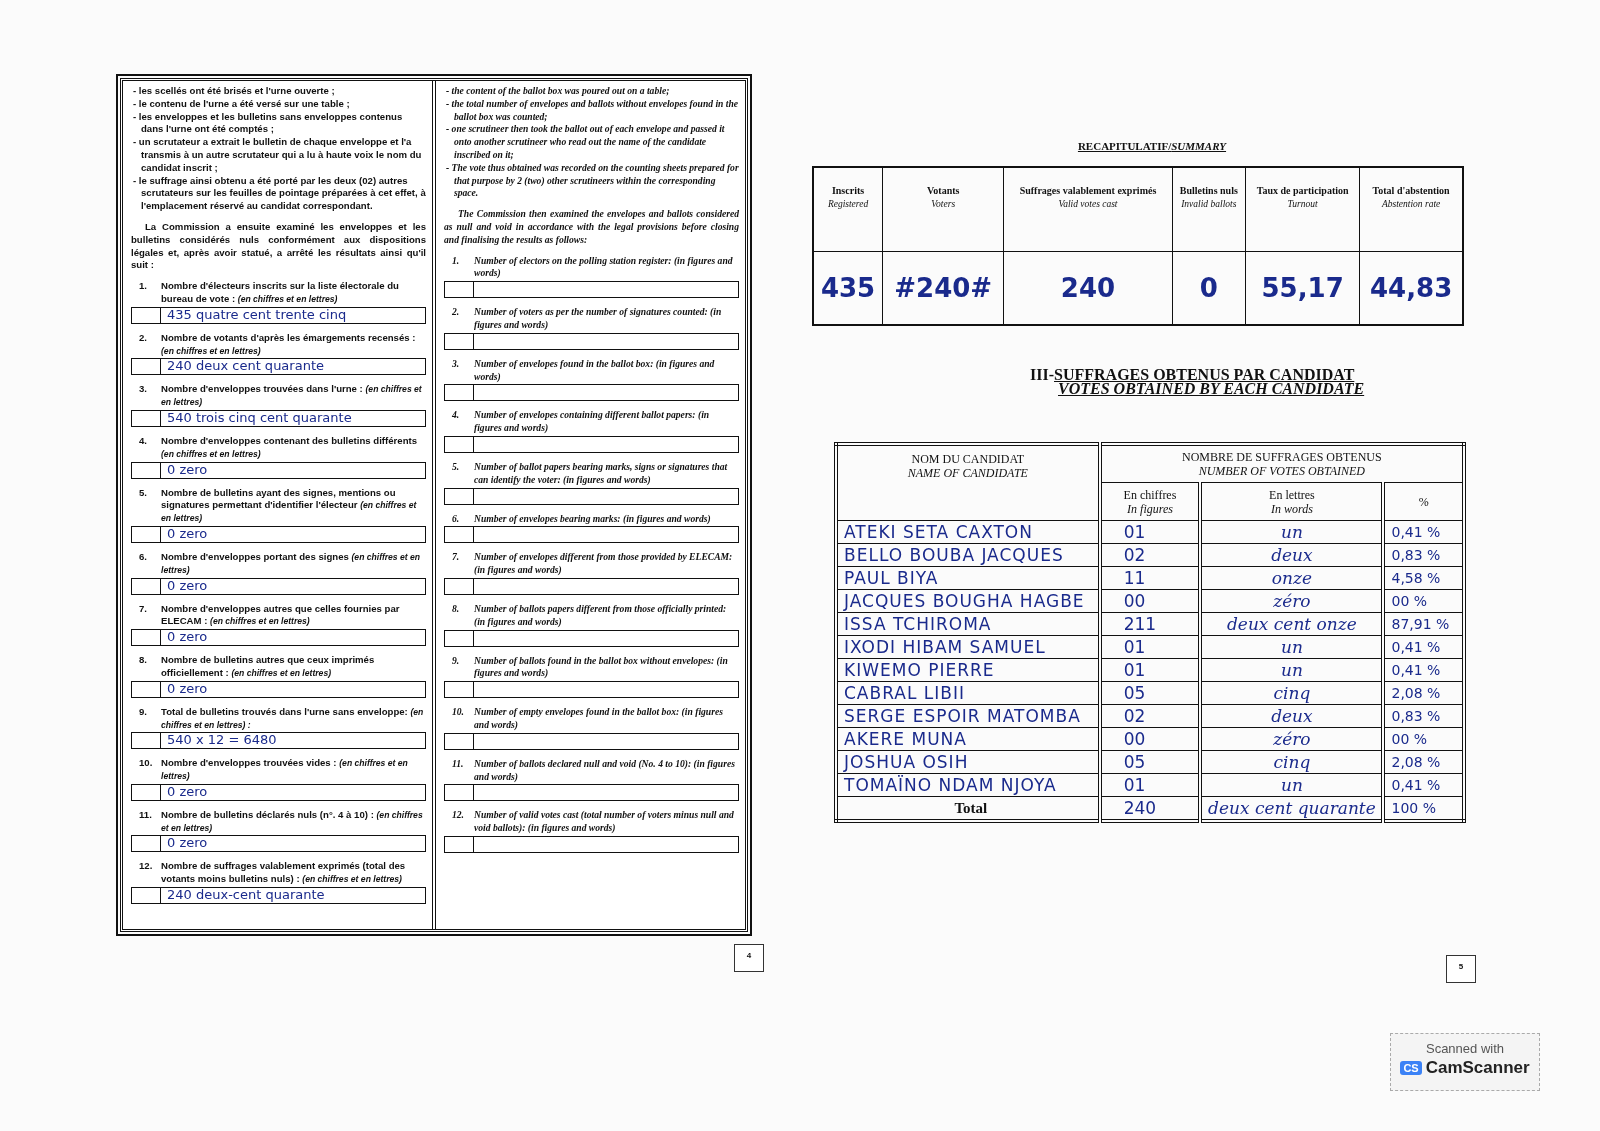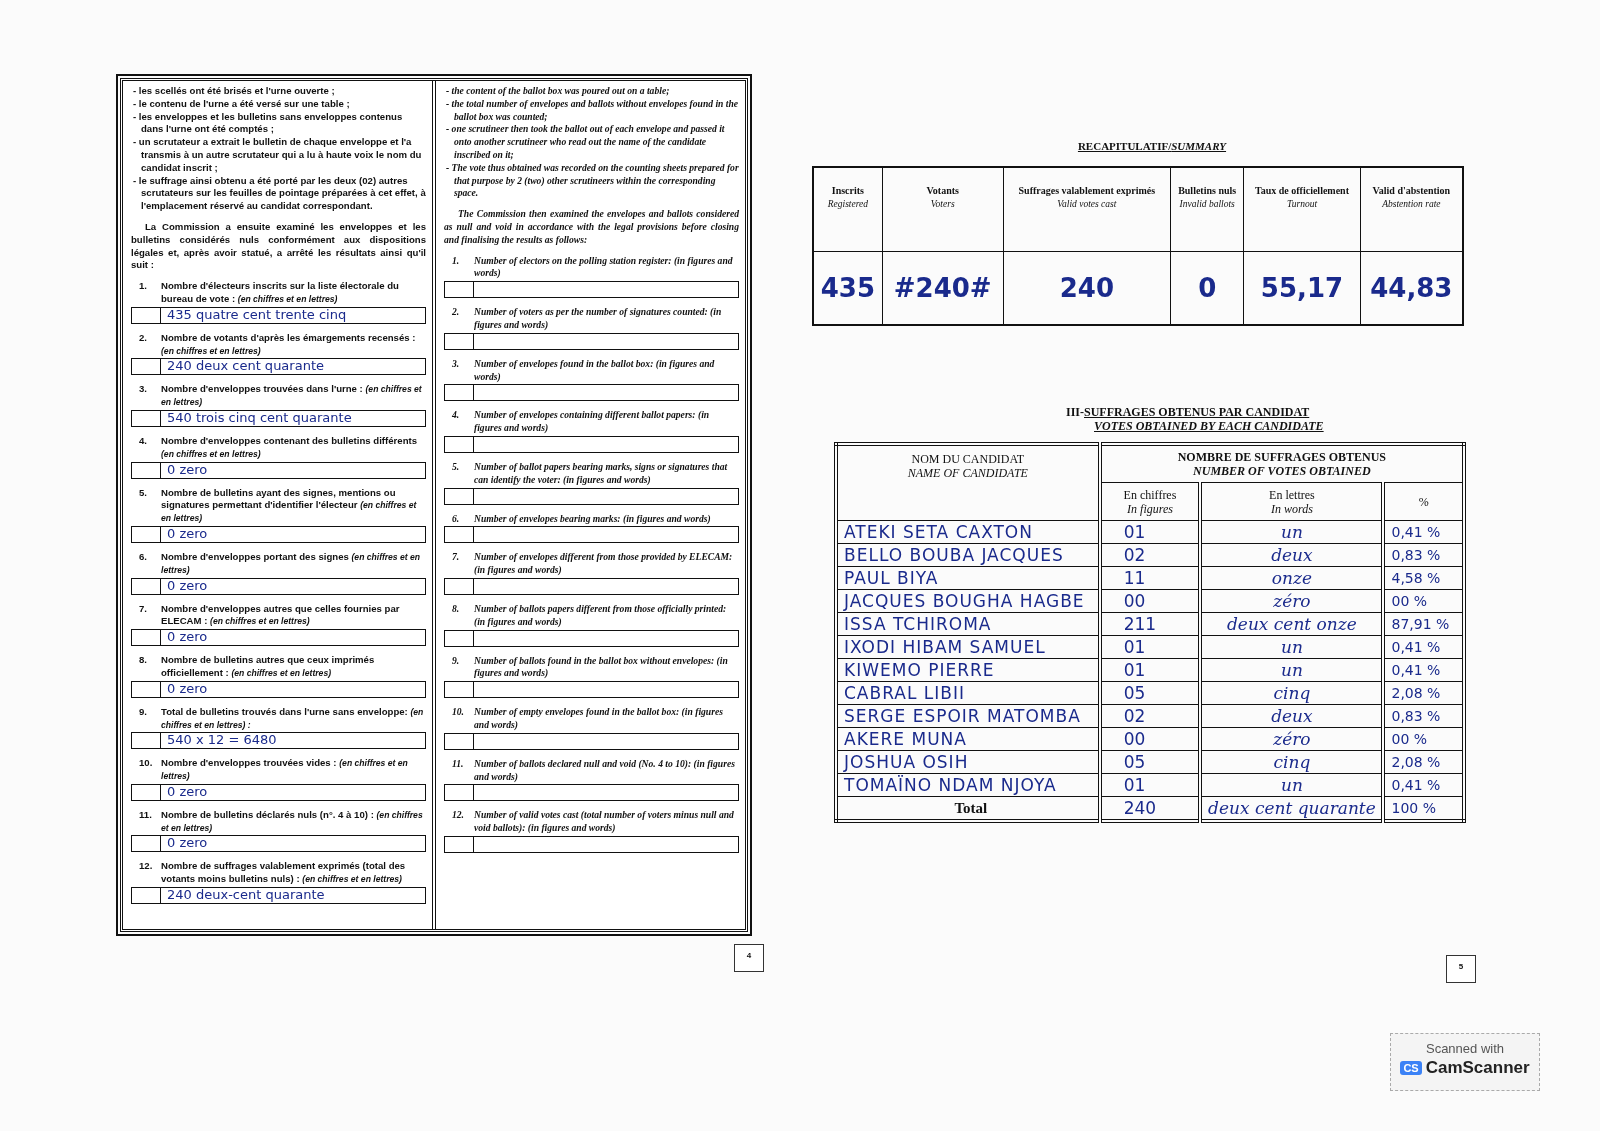--- a/index.html
+++ b/index.html
@@ -19,21 +19,21 @@
   .answer .hw{flex:1;color:#1a2a8c;font-family:"DejaVu Sans",sans-serif;font-style:normal;font-weight:normal;font-size:13px;line-height:14px;padding-left:6px;white-space:nowrap;overflow:hidden;}
   .pg-tab{position:absolute;width:28px;height:26px;border:1.5px solid #333;background:#fff;font-size:8px;font-weight:bold;text-align:center;line-height:22px;}
   .right{position:absolute;left:812px;top:140px;width:660px;}
   .summary-title{text-align:center;font-weight:bold;font-size:11px;text-decoration:underline;font-family:"Liberation Serif",serif;margin-left:20px;}
   .summary-title i{font-style:italic;}
   table{border-collapse:collapse;}
   .sum-table{margin-top:14px;width:652px;border:2px solid #111;}
   .sum-table th{border:1.5px solid #111;font-size:10px;font-weight:bold;height:66px;vertical-align:top;padding-top:16px;line-height:13px;font-family:"Liberation Serif",serif;}
   .sum-table th i{font-weight:normal;font-size:9.5px;font-style:italic;}
   .sum-table td{border:1.5px solid #111;height:70px;color:#1a2a8c;font-size:26px;font-family:"DejaVu Sans",sans-serif;text-align:center;font-weight:bold;}
-  .votes-title{position:absolute;left:1030px;top:405px;font-weight:bold;font-size:12px;font-family:"Liberation Serif",serif;line-height:14px;margin-left:36px;}
+  .votes-title{position:absolute;left:1030px;top:368px;font-weight:bold;font-size:16px;font-family:"Liberation Serif",serif;line-height:14px;}
   .votes-title .u{text-decoration:underline;}
   .votes-title .en{font-style:italic;margin-left:28px;display:block;text-decoration:underline;}
   .cand-table{position:absolute;left:834px;top:442px;width:632px;border:4px double #111;}
   .cand-table th{border:1.5px solid #111;font-family:"Liberation Serif",serif;font-weight:normal;font-size:12px;line-height:14px;}
   .cand-table th i{font-style:italic;}
   .cand-table td{border-bottom:1.5px solid #111;height:22px;padding:0;color:#1a2a8c;font-family:"DejaVu Sans",sans-serif;font-size:17px;line-height:21px;white-space:nowrap;overflow:hidden;margin-left:32px;}
   .cand-table td.name{border-right:4px double #111;padding-left:6px;letter-spacing:1px;}
   .cand-table td.fig{border-right:4px double #111;padding-left:22px;}
   .cand-table td.words{border-right:4px double #111;text-align:center;font-style:italic;font-family:"DejaVu Serif",serif;}
   .cand-table td.pct{font-size:14px;padding-left:6px;}
@@ -317,22 +317,22 @@
   <div class="summary-title">
     <span>RECAPITULATIF/</span><i>SUMMARY</i>
   </div>
   <table class="sum-table">
     <tbody>
         <tr id="sum-head">
           <th><div>Inscrits</div><i>Registered</i></th>
           <th><div>Votants</div><i>Voters</i></th>
           <th><div>Suffrages valablement exprimés</div><i>Valid votes cast</i></th>
           <th><div>Bulletins nuls</div><i>Invalid ballots</i></th>
-          <th><div>Taux de officiellement</div><i>Turnout</i></th>
-          <th><div>Valid d'abstention</div><i>Abstention rate</i></th>
+          <th><div>Taux de participation</div><i>Turnout</i></th>
+          <th><div>Total d'abstention</div><i>Abstention rate</i></th>
         </tr>
     <tr id="sum-vals">
           <td>435</td>
           <td>#240#</td>
           <td>240</td>
           <td>0</td>
           <td>55,17</td>
           <td>44,83</td>
         </tr>
   </tbody>
@@ -350,21 +350,21 @@
       <col style="width:100px">
       <col style="width:182px">
       <col style="width:80px">
     </colgroup>
   <tbody>
       <tr>
     <th rowspan="2" style="vertical-align:top;padding-top:6px;border-right:4px double #111;">
       <div>NOM DU CANDIDAT</div>
       <i>NAME OF CANDIDATE</i>
     </th>
-    <th colspan="3" style="height:34px;font-weight:bold;">
+    <th colspan="3" style="height:34px;">
       <div>NOMBRE DE SUFFRAGES OBTENUS</div>
       <i>NUMBER OF VOTES OBTAINED</i>
     </th>
   </tr>
   <tr style="height:38px;">
     <th style="border-right:4px double #111;"><div>En chiffres</div><i>In figures</i></th>
     <th style="border-right:4px double #111;"><div>En lettres</div><i>In words</i></th>
     <th>%</th>
   </tr>
   </tbody>

